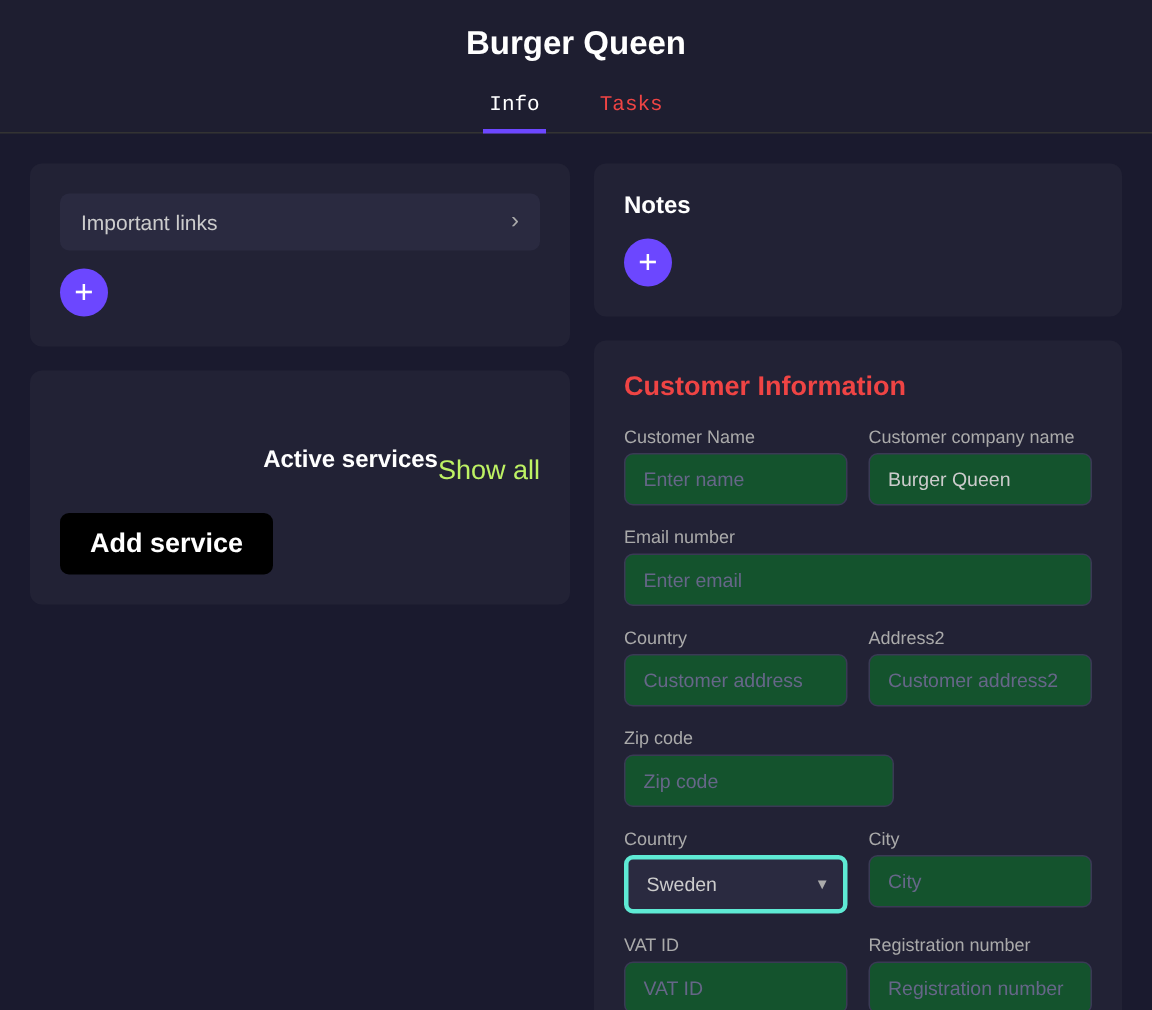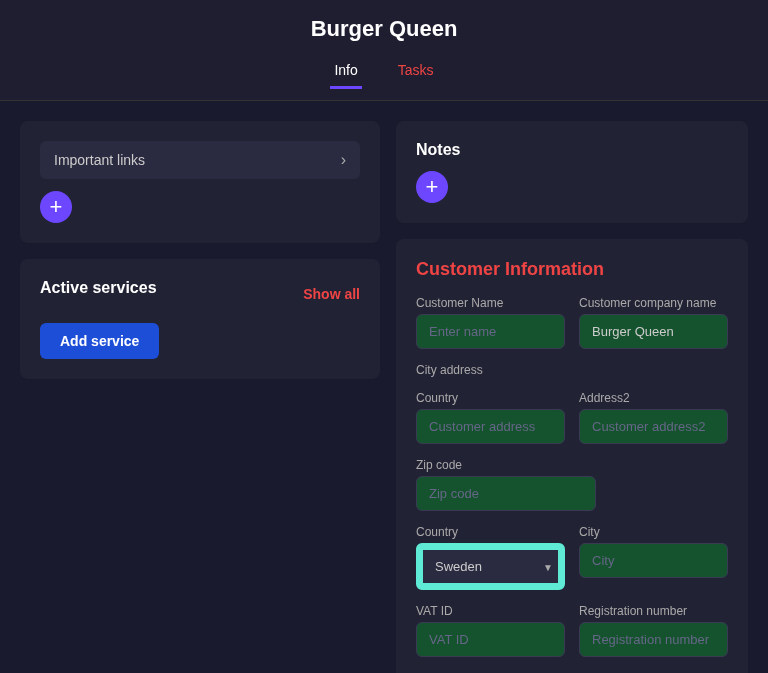--- a/index.html
+++ b/index.html
@@ -21,21 +21,22 @@
       font-size: 22px;
       font-weight: bold;
       color: #ffffff;
       margin-bottom: 12px;
     }
     .tabs-bar {
       display: flex;
       justify-content: center;
       gap: 32px;
       border-bottom: 1px solid #333;
-      padding-bottom: 12px;
+      padding-bottom: 0;
+      font-family: Liberation Mono, monospace;
     }
     .tab-item {
       padding: 8px 4px;
       font-size: 14px;
       cursor: pointer;
       color: #ef4444;
       border-bottom: 3px solid transparent;
       margin-bottom: -1px;
     }
     .tab-item.active {
@@ -105,36 +106,36 @@
       display: flex;
       align-items: center;
       justify-content: center;
       margin-top: 12px;
     }
 
     
     .services-header {
       display: flex;
       align-items: center;
-      justify-content: space-between;
+      justify-content: flex-end;
       margin-bottom: 14px;
+      margin-top: 31px;
     }
     .show-all-link {
-      font-size: 14px;
-      color: #ef4444;
-      cursor: pointer;
-      font-weight: bold;
+      font-size: 18px;
+      color: #bef264;
+      cursor: pointer;
     }
     .add-service-btn {
-      background-color: #1d4ed8;
+      background-color: #000000;
       color: white;
       border: none;
       border-radius: 6px;
       padding: 10px 20px;
-      font-size: 14px;
+      font-size: 18px;
       font-weight: bold;
       cursor: pointer;
     }
 
     
     .notes-add-btn {
       background-color: #6c47ff;
       color: white;
       border: none;
       border-radius: 50%;
@@ -182,21 +183,21 @@
       font-size: 13px;
       outline: none;
       width: 100%;
     }
     .form-input::placeholder {
       color: #666688;
     }
 
     .form-select {
       background-color: #2a2a40;
-      border: 7px solid #5eead4;
+      border: 3px solid #5eead4;
       border-radius: 6px;
       padding: 9px 12px;
       color: #cccccc;
       font-size: 13px;
       outline: none;
       width: 100%;
       appearance: none;
       -webkit-appearance: none;
       cursor: pointer;
     }
@@ -263,21 +264,22 @@
           <input class="form-input" type="text" placeholder="Enter name" style="">
         </div>
         <div class="form-group">
           <label class="form-label">Customer company name</label>
           <input class="form-input" type="text" value="Burger Queen" placeholder="Burger Queen" style="">
         </div>
       </div>
 
       <div class="form-row">
         <div class="form-group">
-          <label class="form-label">City address</label>
+          <label class="form-label">Email number</label>
+          <input class="form-input" type="email" placeholder="Enter email" style="">
         </div>
       </div>
 
       <div class="form-row">
         <div class="form-group">
           <label class="form-label">Country</label>
           <input class="form-input" type="text" placeholder="Customer address" style="">
         </div>
         <div class="form-group">
           <label class="form-label">Address2</label>

